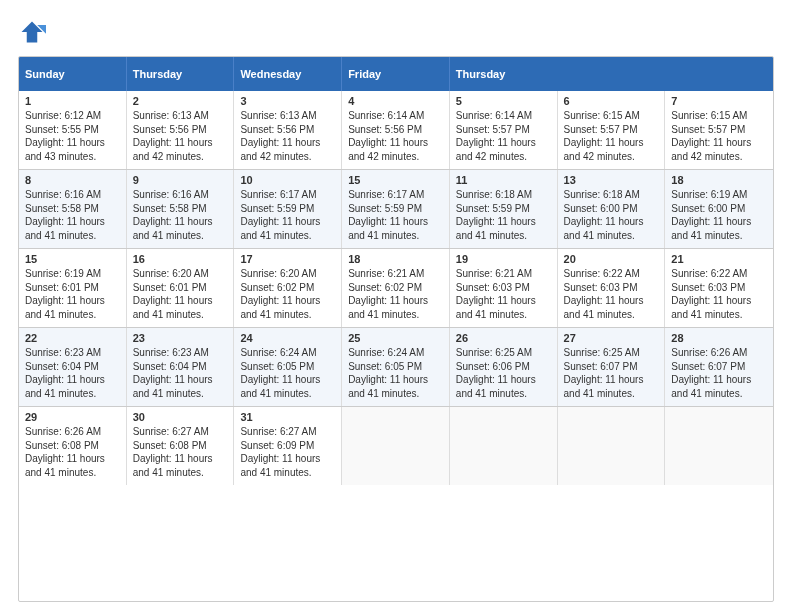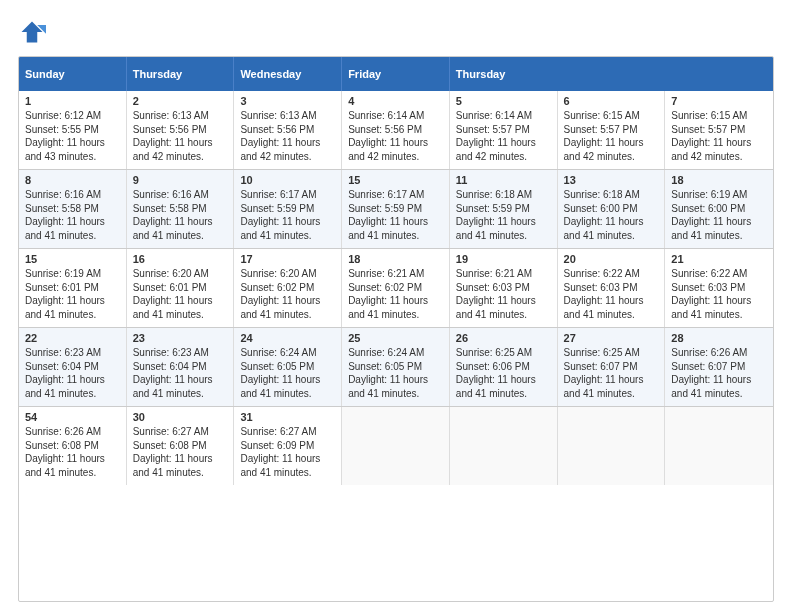--- a/index.html
+++ b/index.html
@@ -339,21 +339,21 @@
           <div class="calendar-cell">
             <span class="day-num">28</span>
             <div class="cell-info" style="white-space: pre-line;">Sunrise: 6:26 AM
 Sunset: 6:07 PM
 Daylight: 11 hours
 and 41 minutes.</div>
           </div>
         </div>
         <div class="calendar-row">
           <div class="calendar-cell">
-            <span class="day-num">54</span>
+            <span class="day-num">29</span>
             <div class="cell-info" style="white-space: pre-line;">Sunrise: 6:26 AM
 Sunset: 6:08 PM
 Daylight: 11 hours
 and 41 minutes.</div>
           </div>
           <div class="calendar-cell">
             <span class="day-num">30</span>
             <div class="cell-info" style="white-space: pre-line;">Sunrise: 6:27 AM
 Sunset: 6:08 PM
 Daylight: 11 hours

